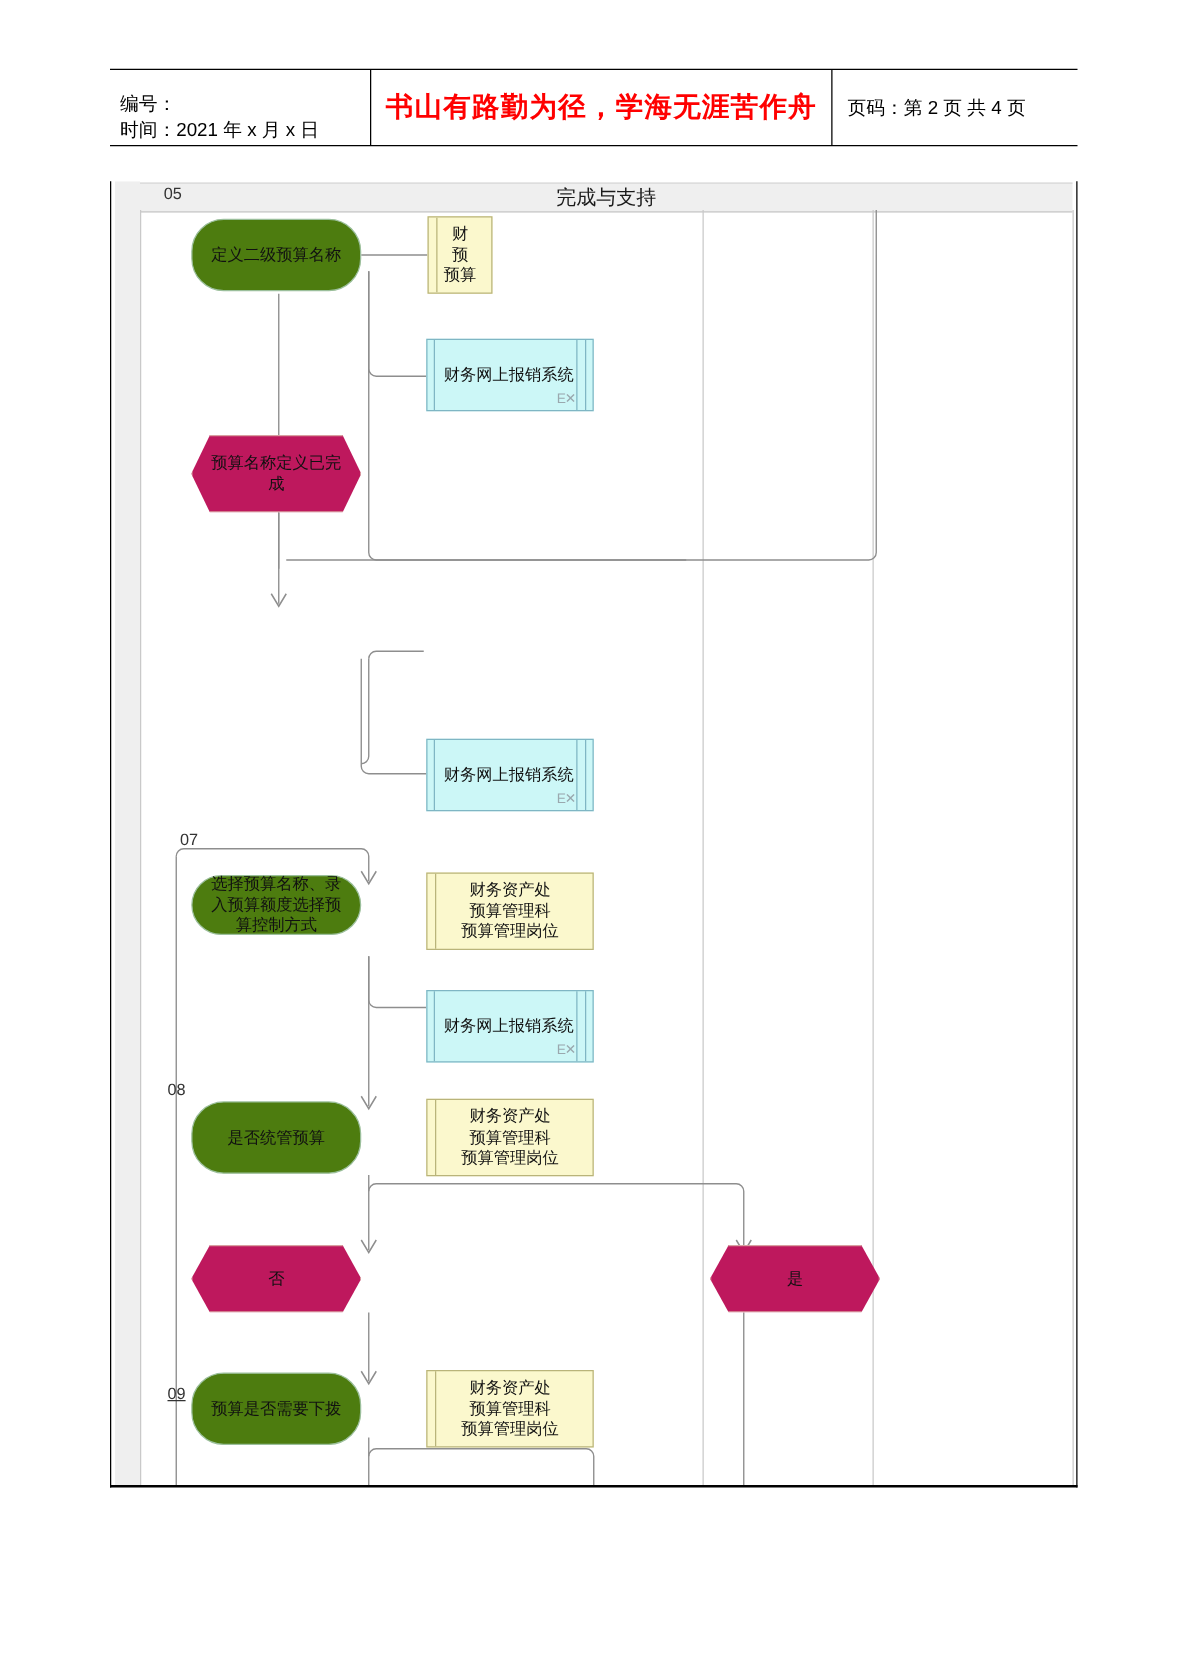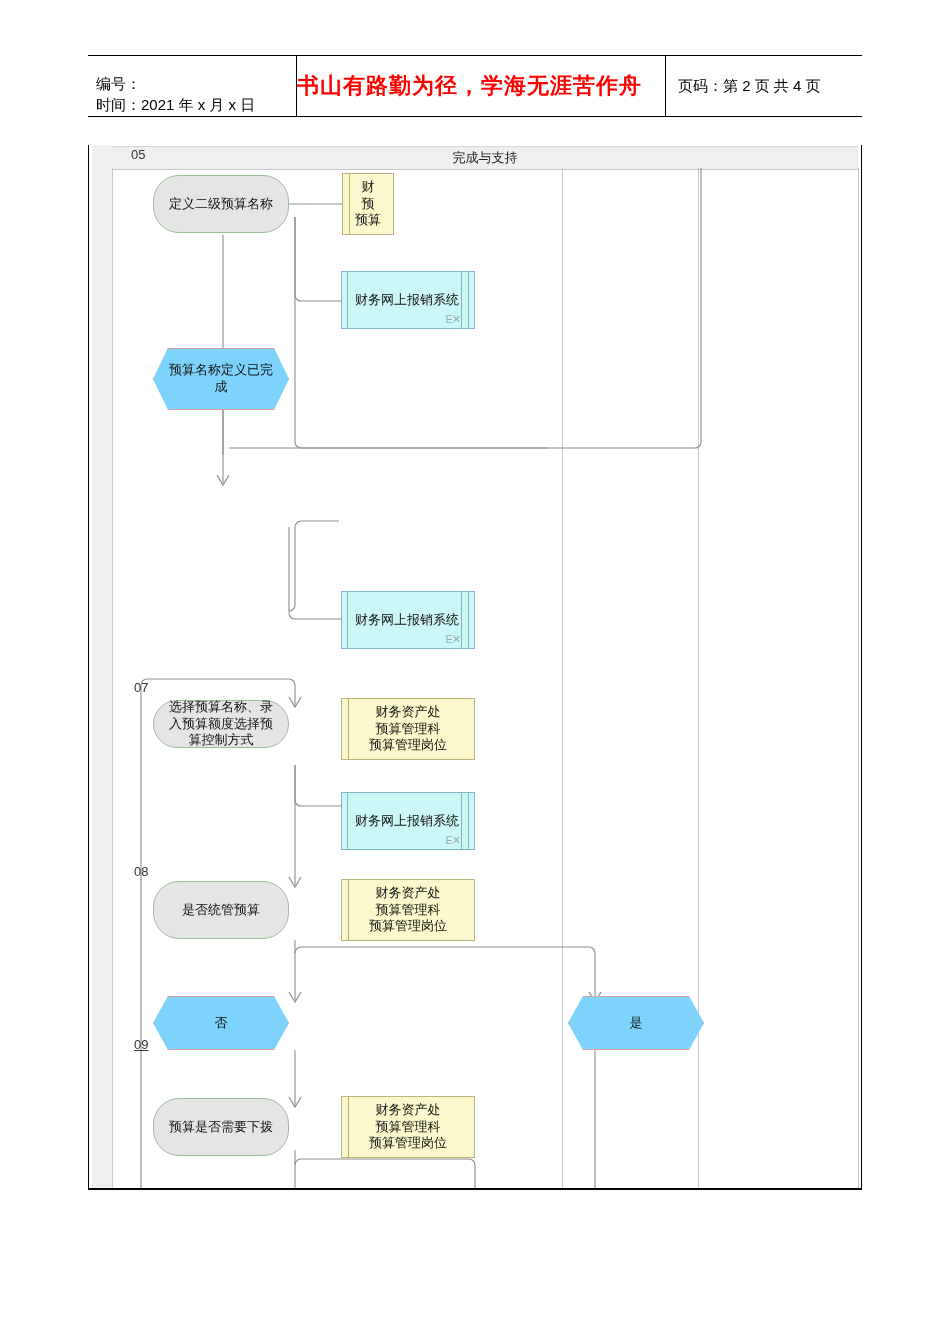--- a/index.html
+++ b/index.html
@@ -12,56 +12,56 @@
 
   
   .hdr{position:absolute;left:88px;top:55px;width:774px;height:62px;
        border-top:1.6px solid #000;border-bottom:1.6px solid #000;
        box-sizing:border-box;display:flex;}
   .hdr-cell{box-sizing:border-box;display:flex;align-items:center;}
   .hdr-left{width:208px;padding-left:8px;flex-direction:column;
             align-items:flex-start;justify-content:flex-end;}
   .hdr-left div{font-size:15px;line-height:1.45;white-space:nowrap;}
   .hdr-mid{flex:1;border-left:1.3px solid #000;border-right:1.3px solid #000;
-           }
+           justify-content:center;}
   .hdr-mid span{color:#ff0000;font-size:22px;font-weight:bold;
                 font-family:"DejaVu Serif","Liberation Serif",serif;
                 letter-spacing:1px;white-space:nowrap;}
   .hdr-right{width:196px;padding-left:12px;}
   .hdr-right span{font-size:15px;white-space:nowrap;}
 
   
   .frame{position:absolute;left:88px;top:145px;width:774px;height:1045px;
          border-left:1.8px solid #000;border-right:1.8px solid #000;
          border-bottom:2.2px solid #000;box-sizing:border-box;overflow:hidden;}
   .leftband{position:absolute;left:3px;top:0;width:20px;height:1043px;
             background:#efefef;}
   .canvas{position:absolute;left:0;top:0;width:770px;height:1043px;}
 
   
   .lane-head{position:absolute;left:23px;top:1px;width:746px;height:22px;
              background:#efefef;border-bottom:1px solid #c8c8c8;
              border-top:1px solid #d8d8d8;}
   .lane-title{position:absolute;left:0;top:0;width:746px;height:22px;
               display:flex;align-items:center;justify-content:center;
-              font-size:13px;color:#1a1a1a;}
+              font-size:16px;color:#1a1a1a;}
   .lane-num{position:absolute;left:42px;top:2px;font-size:13px;color:#333;}
 
   
   .vline{position:absolute;width:1px;background:#c9c9c9;}
 
   
   .stepnum{position:absolute;font-size:13px;color:#333;}
 
   
   .node{position:absolute;box-sizing:border-box;display:flex;
         align-items:center;justify-content:center;text-align:center;
         font-size:13px;line-height:1.3;color:#111;}
-  .proc{background:#e5e5e5;border:1px solid #9bbf9b;border-radius:26px;}
-  .hexa{background:#7dd3fc;border:1px solid #d8a0a0;
+  .proc{background:#4d7c0f;border:1px solid #9bbf9b;border-radius:26px;}
+  .hexa{background:#be185d;border:1px solid #d8a0a0;
         clip-path:polygon(11% 0,89% 0,100% 50%,89% 100%,11% 100%,0 50%);}
   .role{background:#fbf8cd;border:1px solid #b9b47a;}
   .role::before{content:"";position:absolute;left:6px;top:0;bottom:0;
                 width:1px;background:#b9b47a;}
   .sys{background:#ccf7f7;border:1px solid #7fb6c4;}
   .sys .b1{position:absolute;left:5px;top:0;bottom:0;width:1px;background:#7fb6c4;}
   .sys .b2{position:absolute;right:12px;top:0;bottom:0;width:1px;background:#7fb6c4;}
   .sys .b3{position:absolute;right:5px;top:0;bottom:0;width:1px;background:#7fb6c4;}
   .sys .glyph{position:absolute;right:14px;bottom:2px;font-size:11px;
               color:#9aa8ae;letter-spacing:-1px;}
@@ -152,23 +152,23 @@
           <path d="M206,905 V960"></path>
           <polyline points="200,952 206,962 212,952" stroke-width="1.2"></polyline>
 
           <path d="M506,905 V1043"></path>
 
           <path d="M206,1005 V1043"></path>
           <path d="M206,1020 a6,6 0 0 1 6,-6 H380 a6,6 0 0 1 6,6 V1043"></path>
         </g>
       </svg>
 
-      <div class="stepnum" style="left:45px;top:519px;margin-top:16px;">07</div>
+      <div class="stepnum" style="left:55px;top:519px;">07</div>
       <div class="stepnum" style="left:45px;top:719px;">08</div>
-      <div class="stepnum" style="left:45px;top:892px;text-decoration:underline;">09</div>
+      <div class="stepnum" style="left:45px;top:962px;text-decoration:underline;">09</div>
 
       <div class="node proc" style="left:64px;top:30px;width:136px;height:58px;">
         <span>定义二级预算名称</span>
       </div>
 
       <div class="node role clip" style="left:253px;top:28px;width:52px;height:62px;position:absolute;
                   flex-direction:column;justify-content:center;font-size:13px;">
         <span>财</span>
         <span>预</span>
         <span>预算</span>

